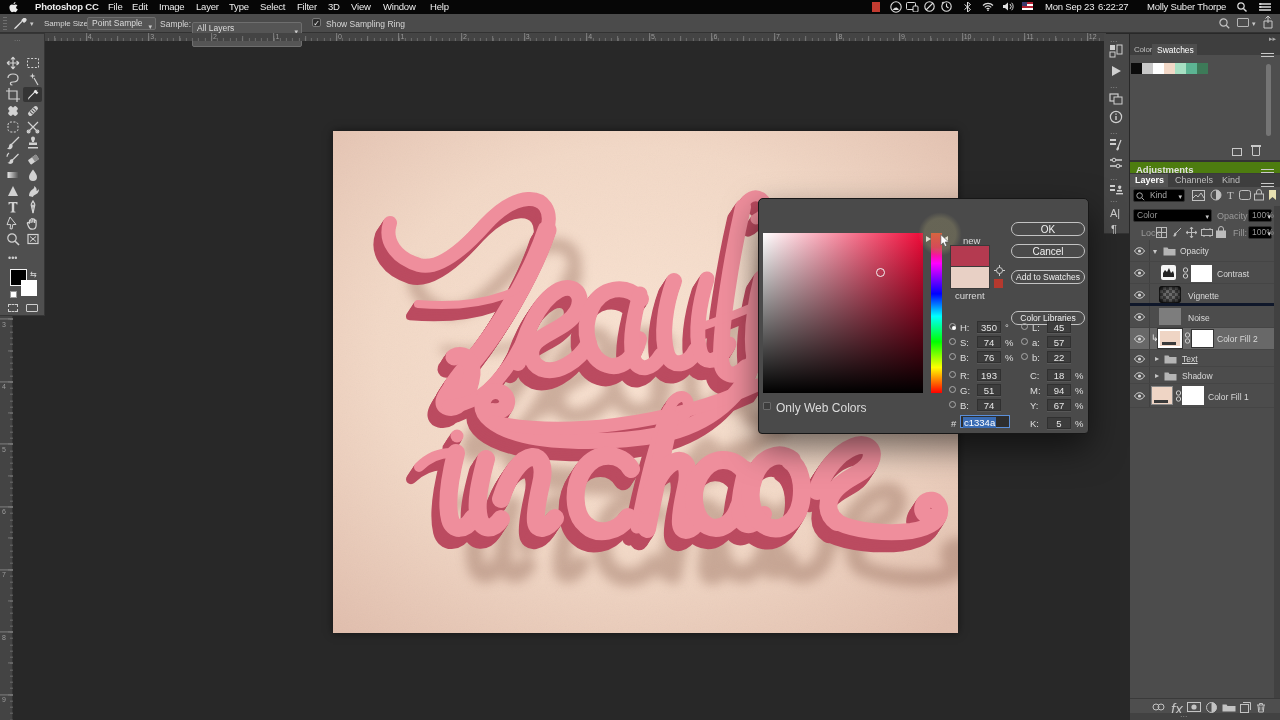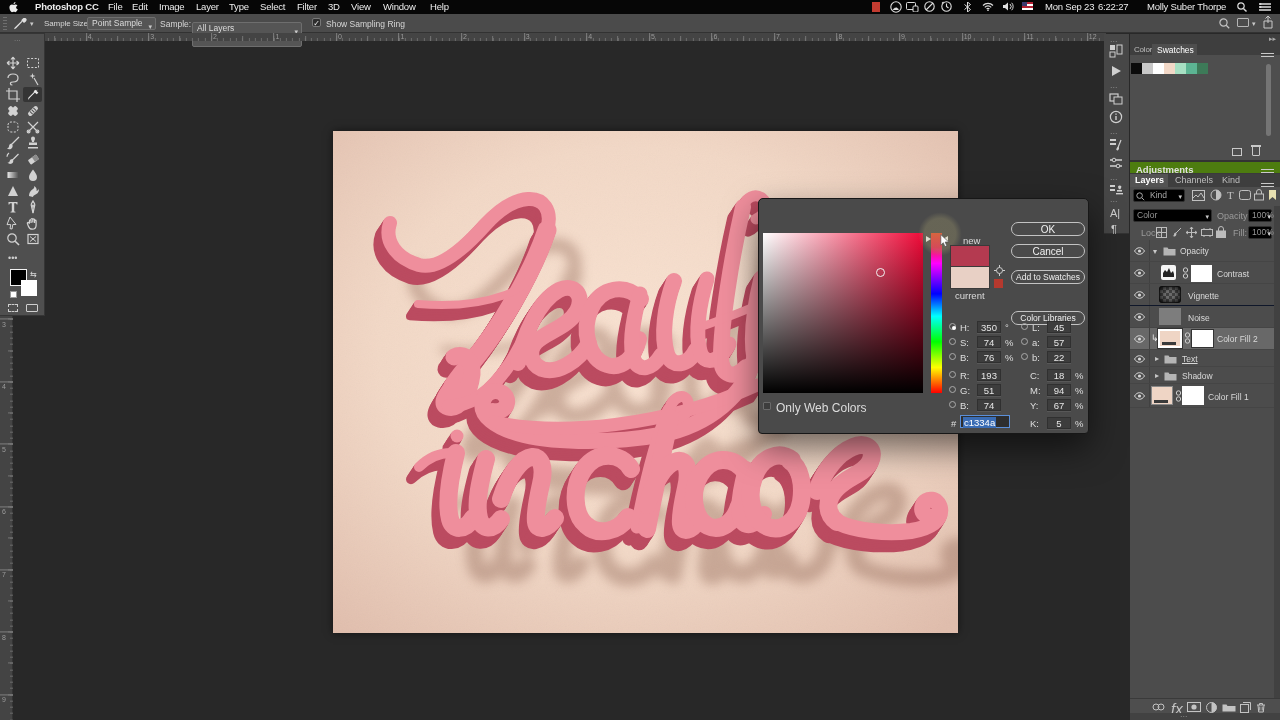--- a/index.html
+++ b/index.html
@@ -580,21 +580,21 @@
         <svg style="position:absolute;left:33px;top:6px" width="11" height="9" viewBox="0 0 11 9">
           <path d="M0 9V5l2-3 2 2 2-4 2 5 2-2 1 3v3z" fill="#222"></path>
         </svg>
         <svg style="position:absolute;left:52px;top:5px" width="7" height="12" viewBox="0 0 7 12">
           <circle cx="3.5" cy="3" r="2.2" fill="none" stroke="#cfcfcf"></circle>
           <circle cx="3.5" cy="9" r="2.2" fill="none" stroke="#cfcfcf"></circle>
         </svg>
         <div class="mask" style="left:61px;top:3px"></div>
         <span class="lname" style="left:87px;top:7px">Contrast</span>
       </div>
-      <div class="row" style="top:250px;height:22px;background:#4c4c4c;border-bottom:1px solid #0f172a">
+      <div class="row" style="top:250px;height:22px;background:#4c4c4c;border-bottom:3px solid #0f172a">
         <div class="eyecol"></div>
         <svg class="eye" style="top:7px" width="11" height="8" viewBox="0 0 11 8">
           <path d="M.5 4C2 1.7 3.6.7 5.5.7S9 1.7 10.5 4C9 6.3 7.4 7.3 5.5 7.3S2 6.3.5 4z" fill="none" stroke="#d8d8d8"></path>
           <circle cx="5.5" cy="4" r="1.6" fill="#d8d8d8"></circle>
         </svg>
         <div style="position:absolute;left:29px;top:2px;width:22px;height:17px;background:repeating-conic-gradient(#6a6a6a 0 25%,#3f3f3f 0 50%) 0 0/6px 6px;border-radius:3px;border:1px solid #2c2c2c"></div>
         <div style="position:absolute;left:29px;top:2px;width:22px;height:17px;border-radius:3px;background:radial-gradient(ellipse at center,rgba(0,0,0,0) 30%,rgba(0,0,0,.8) 90%)"></div>
         <span class="lname" style="left:58px;top:7px">Vignette</span>
       </div>
       <div class="row" style="top:272px;height:22px;background:#4c4c4c;border-bottom:1px solid #454545">

